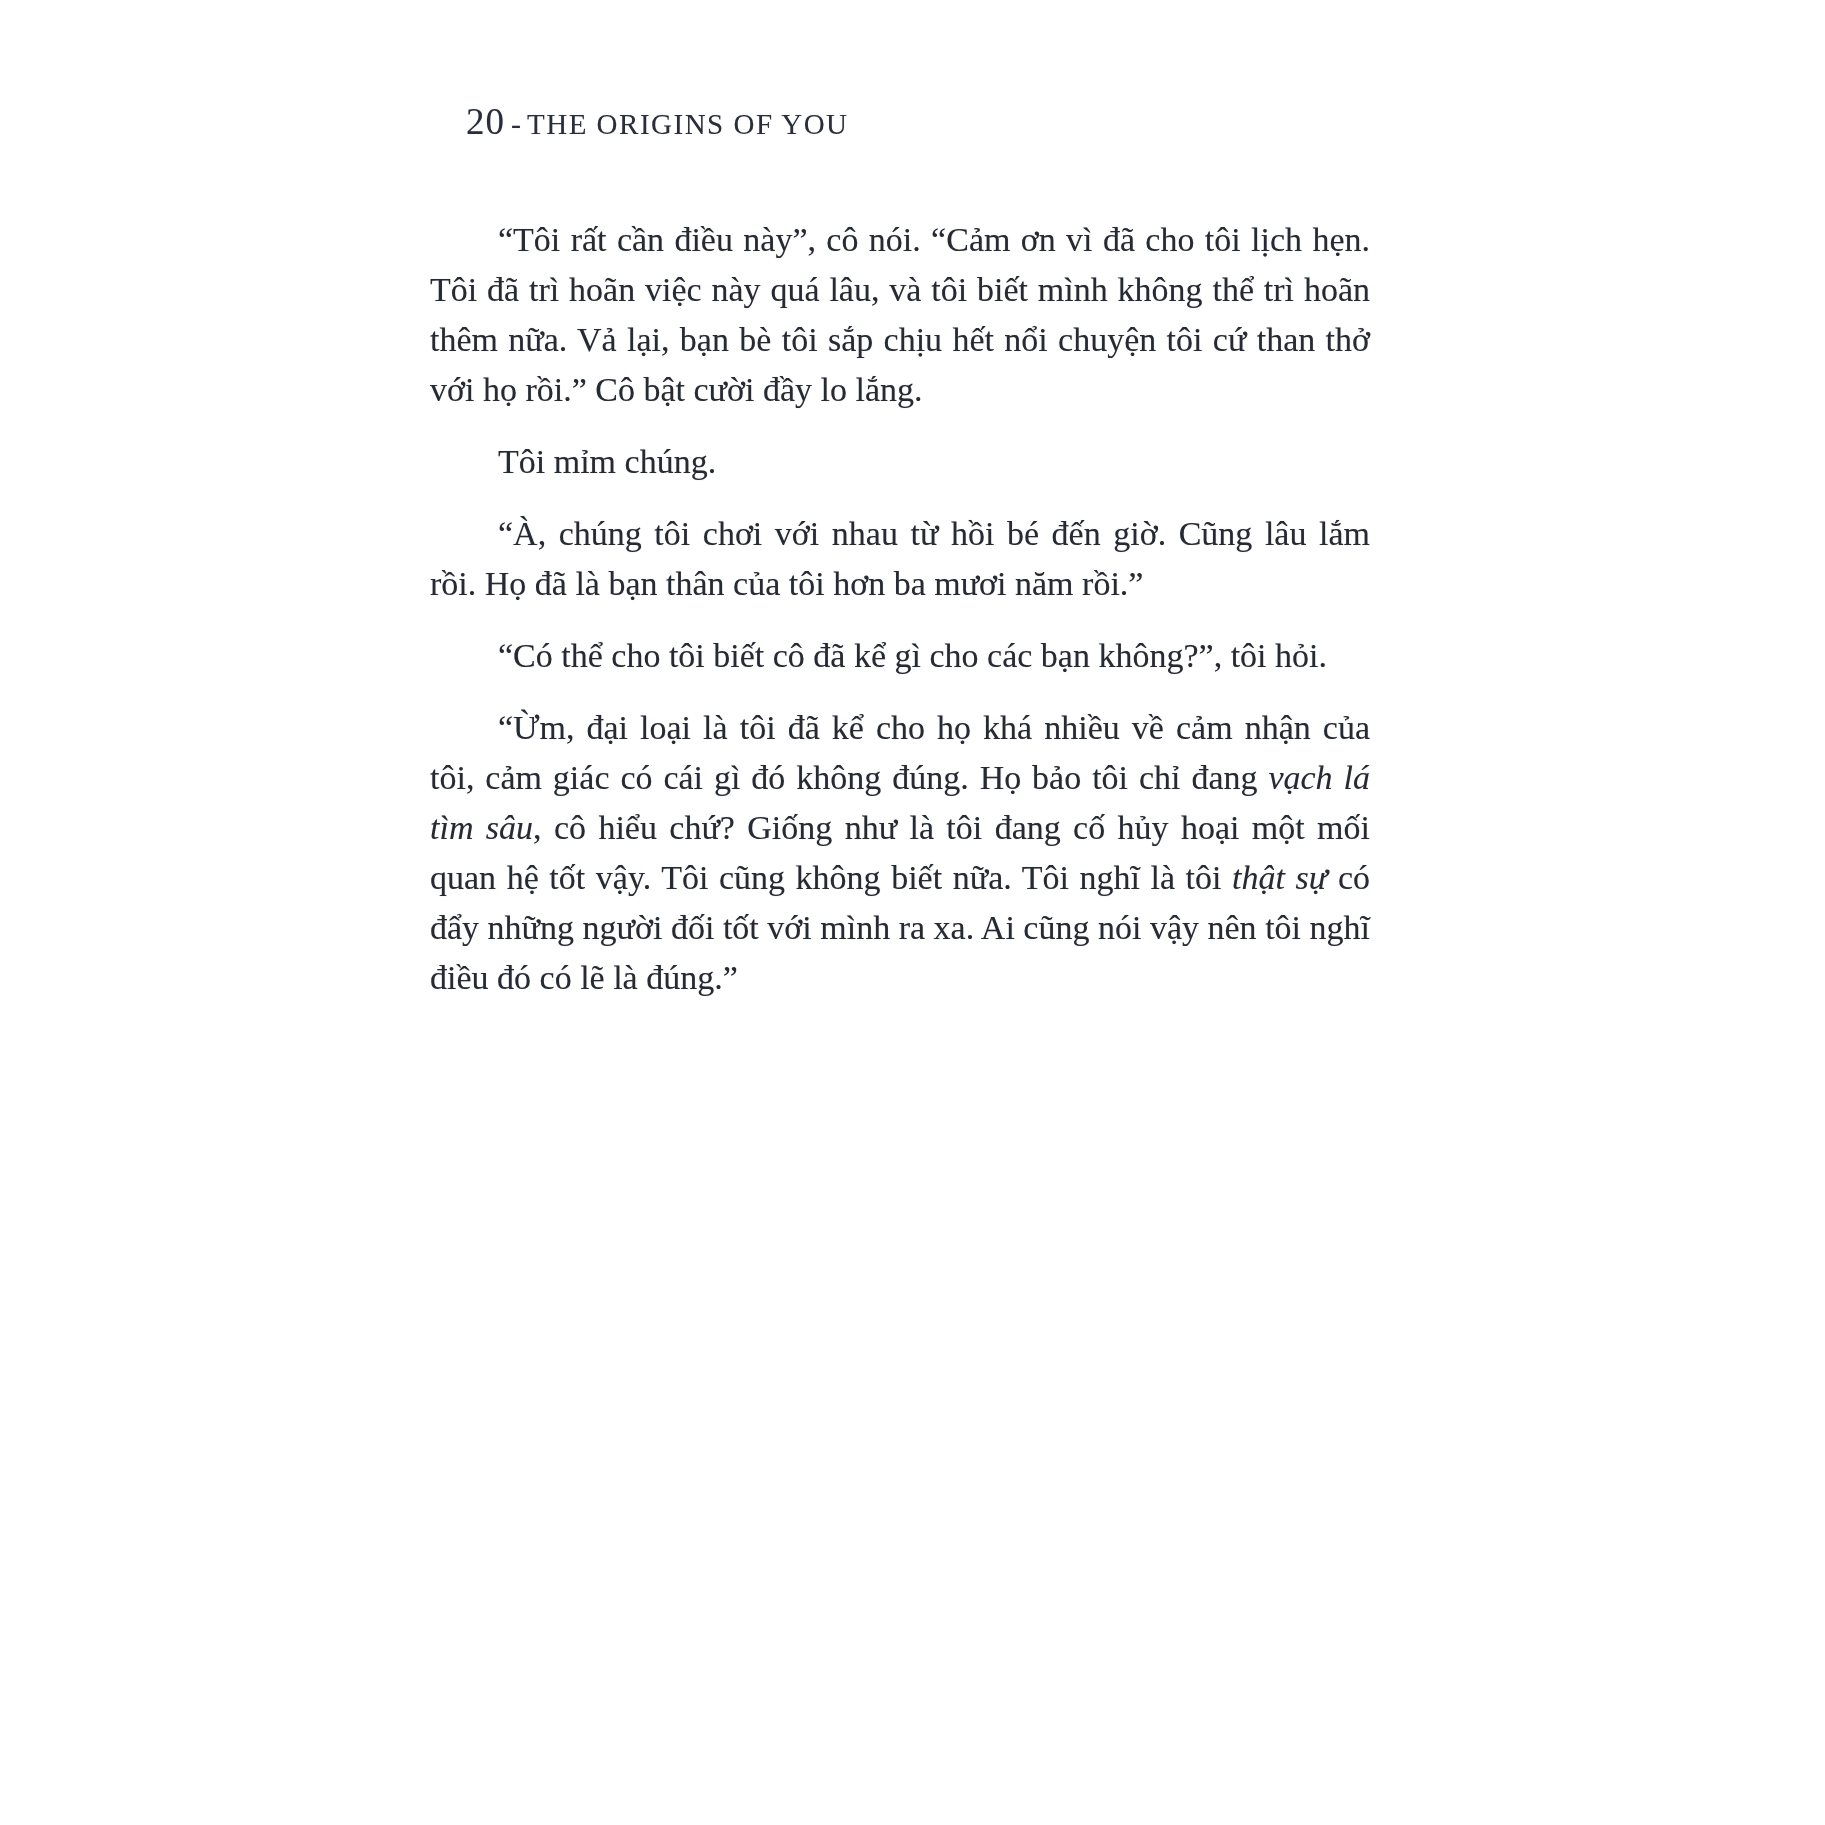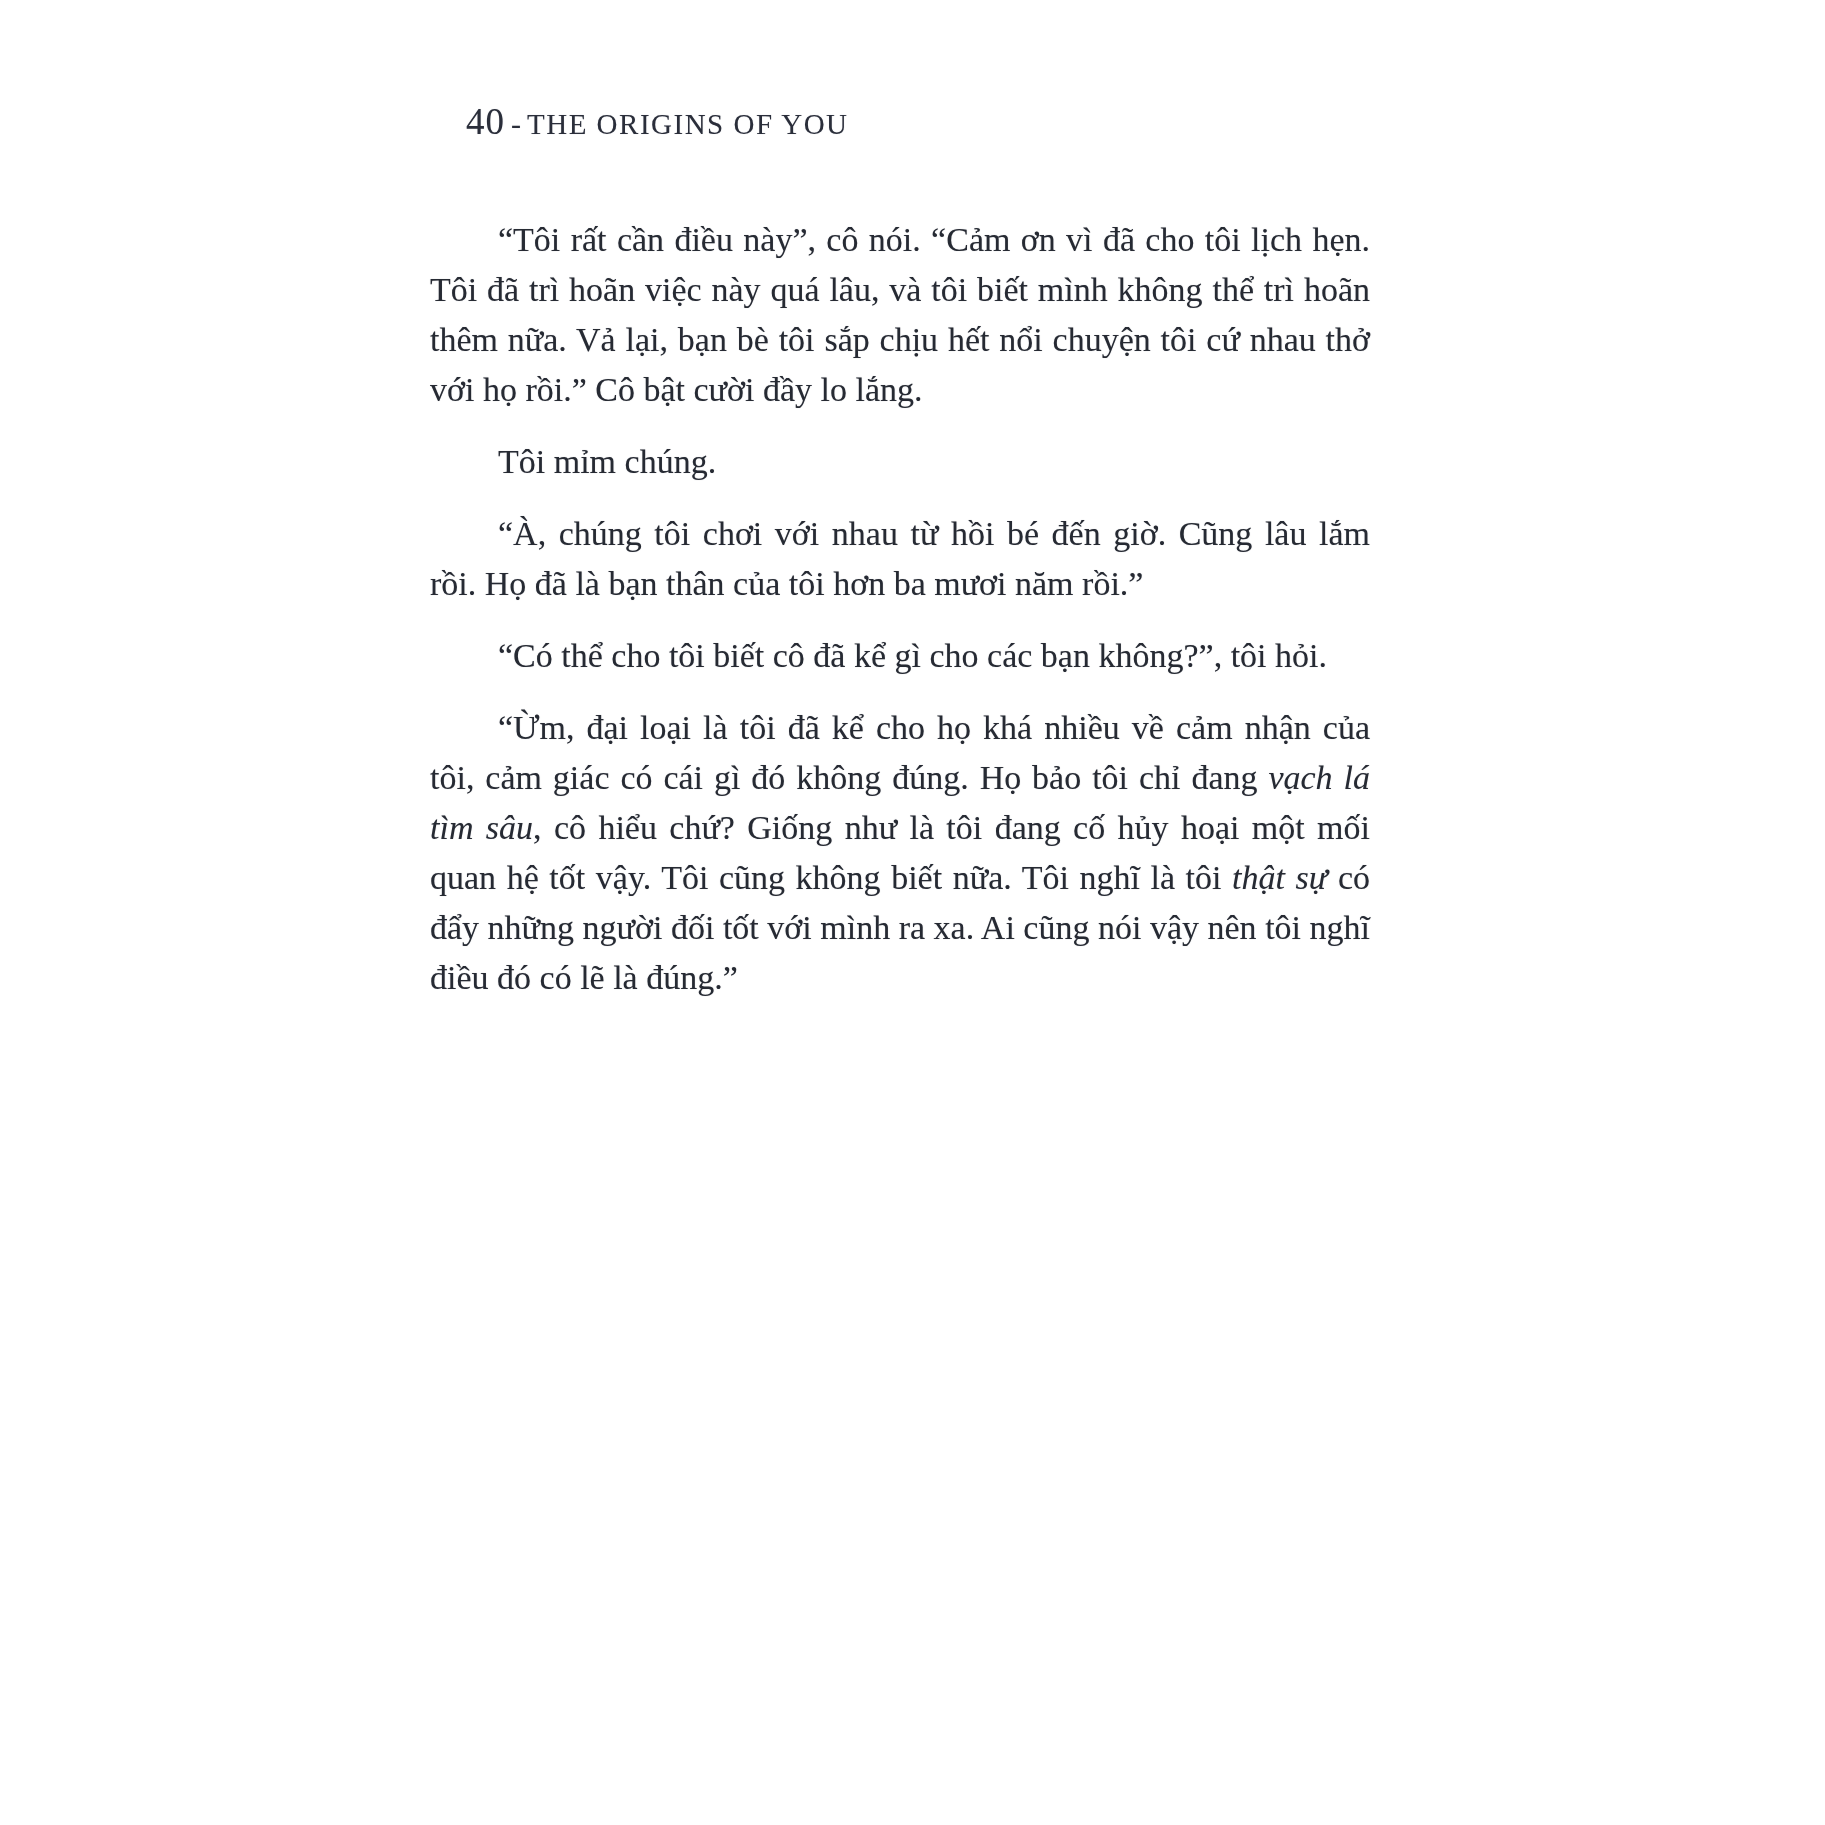--- a/index.html
+++ b/index.html
@@ -52,22 +52,22 @@
   }
   .body-text em {
     font-style: italic;
   }
 </style>
 </head>
 <body>
 
 <div class="page">
   <div class="running-header">
-    <span class="pagenum">40</span><span class="sep">-</span><span class="booktitle">THE ORIGINS OF YOU</span>
+    <span class="pagenum">20</span><span class="sep">-</span><span class="booktitle">THE ORIGINS OF YOU</span>
   </div>
   <div class="body-text">
-      <p class="para"><span>“Tôi rất cần điều này”, cô nói. “Cảm ơn vì đã cho tôi lịch hẹn. Tôi đã trì hoãn việc này quá lâu, và tôi biết mình không thể trì hoãn thêm nữa. Vả lại, bạn bè tôi sắp chịu hết nổi chuyện tôi cứ nhau thở với họ rồi.” Cô bật cười đầy lo lắng.</span></p>
+      <p class="para"><span>“Tôi rất cần điều này”, cô nói. “Cảm ơn vì đã cho tôi lịch hẹn. Tôi đã trì hoãn việc này quá lâu, và tôi biết mình không thể trì hoãn thêm nữa. Vả lại, bạn bè tôi sắp chịu hết nổi chuyện tôi cứ than thở với họ rồi.” Cô bật cười đầy lo lắng.</span></p>
       <p class="para"><span>Tôi mỉm chúng.</span></p>
       <p class="para"><span>“À, chúng tôi chơi với nhau từ hồi bé đến giờ. Cũng lâu lắm rồi. Họ đã là bạn thân của tôi hơn ba mươi năm rồi.”</span></p>
       <p class="para"><span>“Có thể cho tôi biết cô đã kể gì cho các bạn không?”, tôi hỏi.</span></p>
       <p class="para"><span>“Ừm, đại loại là tôi đã kể cho họ khá nhiều về cảm nhận của tôi, cảm giác có cái gì đó không đúng. Họ bảo tôi chỉ đang </span><em>vạch lá tìm sâu</em><span>, cô hiểu chứ? Giống như là tôi đang cố hủy hoại một mối quan hệ tốt vậy. Tôi cũng không biết nữa. Tôi nghĩ là tôi </span><em>thật sự</em><span> có đẩy những người đối tốt với mình ra xa. Ai cũng nói vậy nên tôi nghĩ điều đó có lẽ là đúng.”</span></p>
     </div>
 </div>
 
 </body></html>

